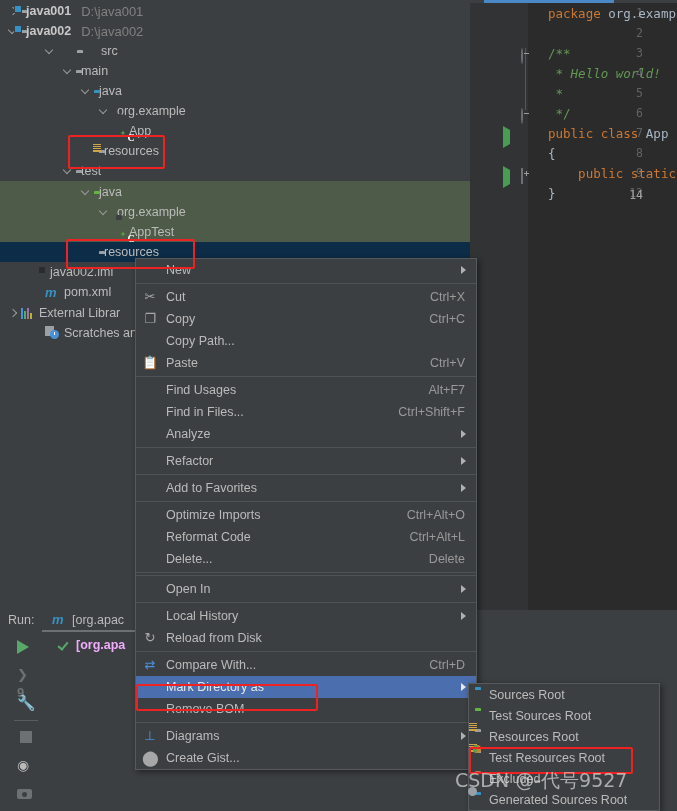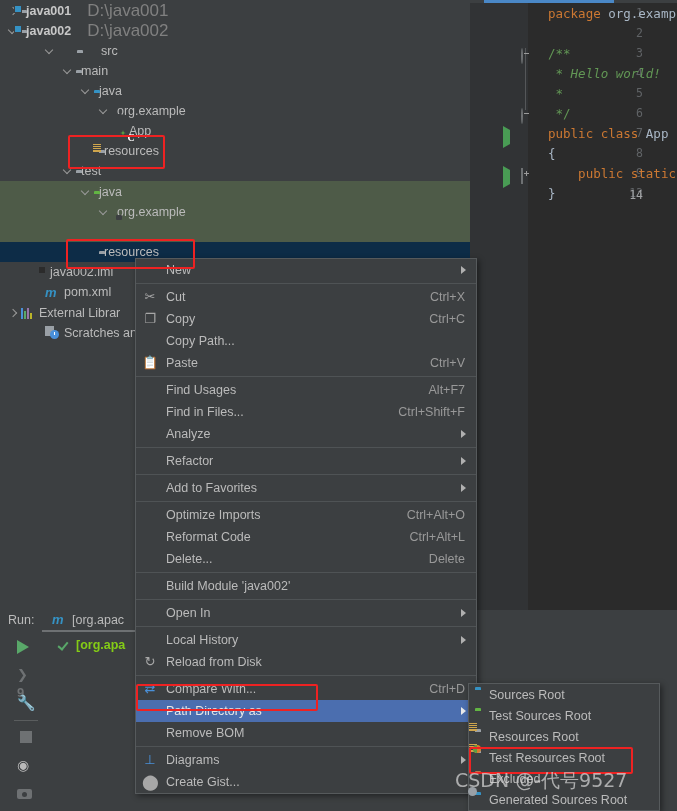--- a/index.html
+++ b/index.html
@@ -28,21 +28,21 @@
     width:11px;height:11px;flex:0 0 11px;position:relative;margin-right:2px;
   }
   .row .arrow.r:after,.row .arrow.d:after{
     content:"";position:absolute;left:2px;top:2px;
     width:5px;height:5px;border-right:1.4px solid #9a9a9a;border-bottom:1.4px solid #9a9a9a;
   }
   .row .arrow.r:after{transform:rotate(-45deg);}
   .row .arrow.d:after{transform:rotate(45deg);left:1px;top:1px;}
   .ico{flex:0 0 auto;margin-right:5px;display:inline-block;position:relative;}
   .lbl{color:#bbbbbb;font-size:12.5px;}
-  .sub{color:#808080;margin-left:16px;font-size:17px;}
+  .sub{color:#808080;margin-left:10px;font-size:13px;}
   .bold{font-weight:bold;color:#c8c8c8;}
 
   
   .fld{width:14px;height:12px;border-radius:1px 2px 2px 2px;position:relative;top:1px;}
   .fld:before{content:"";position:absolute;left:0;top:-2.5px;width:6px;height:3px;border-radius:1px 1px 0 0;background:inherit;}
   .fld-gray{background:#9aa0a6;}
   .fld-blue{background:#3592c4;}
   .fld-green{background:#62b543;}
   .fld-orange{background:#b8744a;}
   
@@ -234,20 +234,24 @@
       <span class="ico"><span class="fld fld-green"></span></span>
       <span class="lbl">java</span>
     </div>
 
     <div class="row" style="top:202px;">
       <div class="arrow d" style="margin-left:99px;"></div>
       <span class="ico"><span class="pkgico"></span></span>
       <span class="lbl">org.example</span>
     </div>
 
+    <div class="row" style="top:222px;">
+      <span class="ico" style="margin-left:124px;"><span class="classico"></span></span>
+      <span class="lbl">AppTest</span>
+    </div>
 
     <div class="row" style="top:242px;">
       <span class="ico" style="margin-left:99px;"><span class="fld fld-gray"></span></span>
       <span class="lbl">resources</span>
     </div>
 
     <div class="row" style="top:262px;">
       <span class="ico" style="margin-left:45px;"><span class="imlico"></span></span>
       <span class="lbl">java002.iml</span>
     </div>
@@ -352,21 +356,21 @@
       </div>
       <div class="tb" style="top:182px;">
         <span style="display:block;color:#5d6163;font-size:14px;line-height:18px;">🐞</span>
       </div>
     </div>
 
     <div id="runcontent">
       <div class="hline"></div>
       <div class="treerow">
         <span class="checkok"></span>
-        <span style="color:#84cc16;font-weight:bold;text-align:center;">[org.apa</span>
+        <span style="color:#f0abfc;font-weight:bold;text-align:center;">[org.apa</span>
       </div>
     </div>
 
     <div id="runsplit"></div>
 
     <div id="runlog">
       
       
       
       
@@ -445,23 +449,20 @@
     <div class="mi">
       <span class="mlabel">Reformat Code</span>
       <span class="mkey">Ctrl+Alt+L</span>
     </div>
     <div class="mi">
       <span class="mlabel">Delete...</span>
       <span class="mkey">Delete</span>
     </div>
     <div class="msep"></div>
 
-    <div class="mi">
-      <span class="mlabel">Build Module 'java002'</span>
-    </div>
     <div class="msep"></div>
 
     <div class="mi">
       <span class="mlabel">Open In</span>
       <span class="marrow"></span>
     </div>
     <div class="msep"></div>
 
     <div class="mi">
       <span class="mlabel">Local History</span>
@@ -477,21 +478,21 @@
 
     <div class="mi">
       <span class="micon">
           <span class="glyph blue">⇄</span>
         </span>
       <span class="mlabel">Compare With...</span>
       <span class="mkey">Ctrl+D</span>
     </div>
 
     <div class="mi hl">
-      <span class="mlabel">Path Directory as</span>
+      <span class="mlabel">Mark Directory as</span>
       <span class="marrow"></span>
     </div>
 
     <div class="mi">
       <span class="mlabel">Remove BOM</span>
     </div>
     <div class="msep"></div>
 
     <div class="mi">
       <span class="micon">

